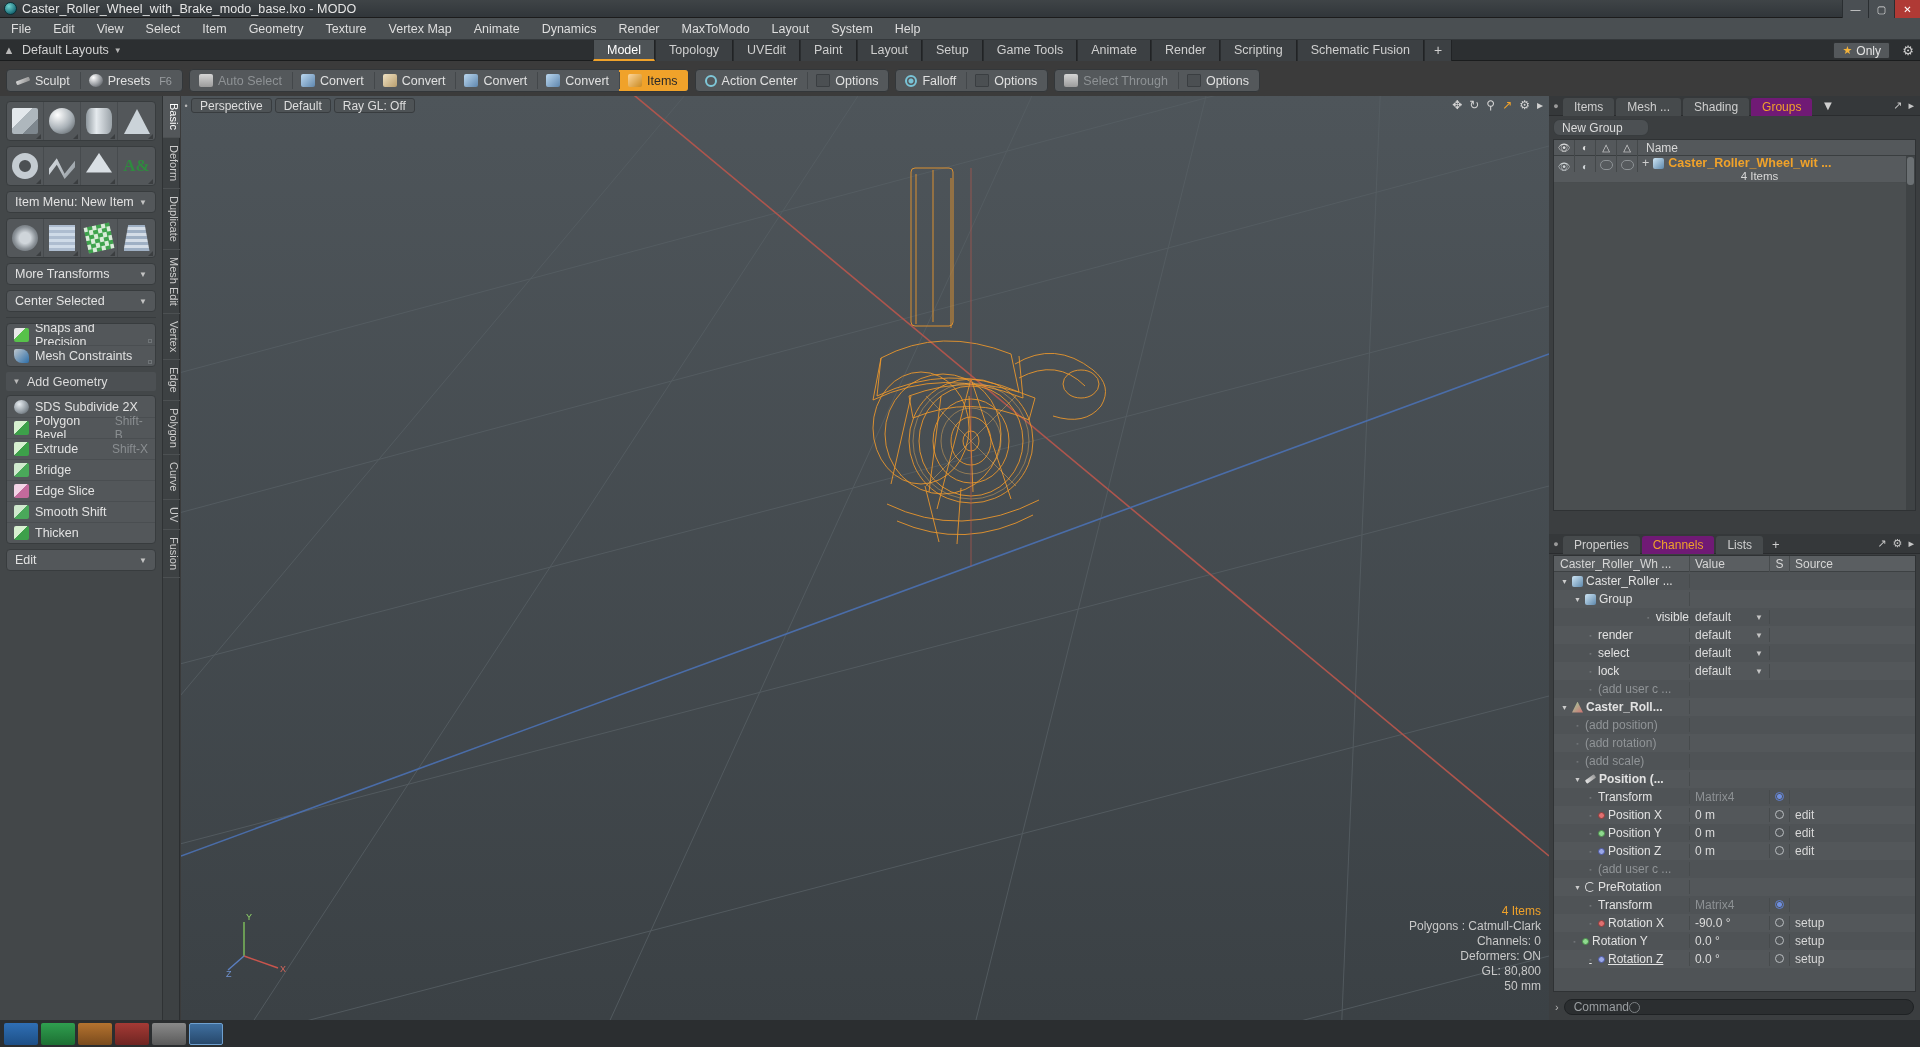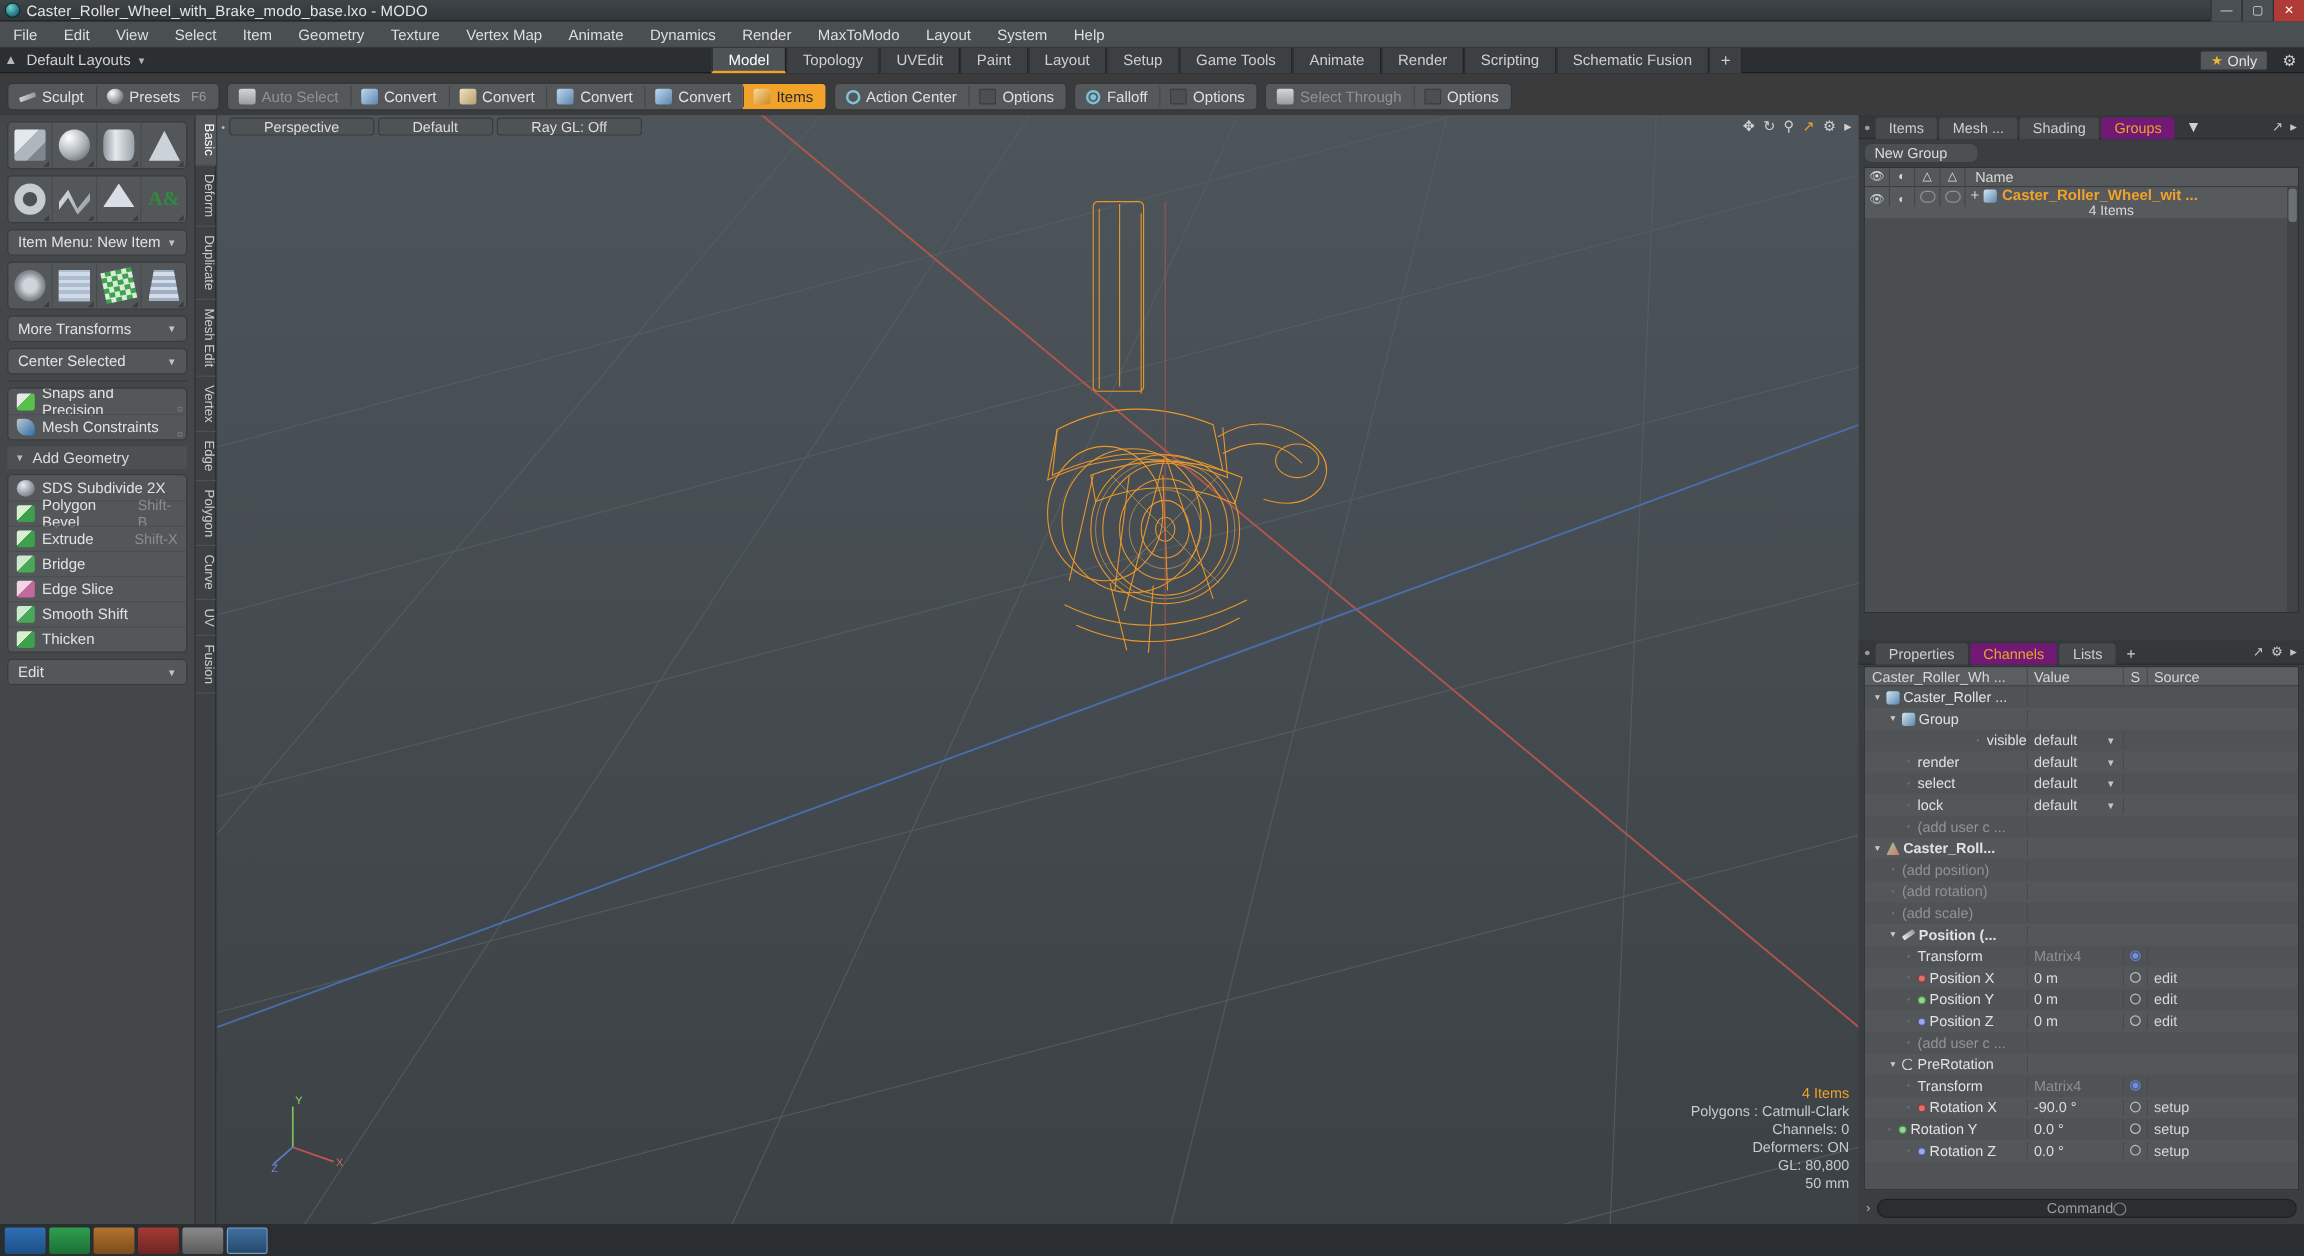--- a/index.html
+++ b/index.html
@@ -151,21 +151,21 @@
   .vtab.active { background:#53575a; color:#fff;}
 
   
   .viewport {
     position:absolute; left:181px; top:96px; right:371px; bottom:27px;
     background:linear-gradient(#4a5055,#3f4549 60%,#3a4044);
     overflow:hidden;
   }
   .vp-header { position:absolute; left:0; top:0; right:0; height:19px; display:flex; align-items:center; gap:0; z-index:5;}
   .vp-dot { width:10px; text-align:center; color:#b9b9b9; font-size:9px;}
-  .vp-pill { height:15px; line-height:15px; padding:0 28px; margin-right:3px;
+  .vp-pill { height:15px; line-height:15px; padding:0 8px; margin-right:3px;
     background:#4e5356; border:1px solid #383c3f; border-radius:3px; font-size:12px; color:#dedede;}
   .vp-icons { position:absolute; right:6px; top:2px; display:flex; gap:7px; align-items:center;}
   .vp-icons span { color:#d2d2d2; font-size:12px;}
   .vp-icons .orange { color:#f0a22a; }
 
   .grid-svg { position:absolute; inset:0; width:100%; height:100%;}
 
   .vp-stats { position:absolute; right:8px; bottom:26px; text-align:right; font-size:12px; line-height:15px; color:#c9c9c9;}
   .vp-stats .hl { color:#f0a22a;}
 
@@ -218,21 +218,21 @@
   .dotR{width:7px;height:7px;border-radius:50%;background:#e07070;border:1px solid #8d3a3a;display:inline-block;flex:none;}
   .dotG{width:7px;height:7px;border-radius:50%;background:#8fd98f;border:1px solid #4b8c4b;display:inline-block;flex:none;}
   .dotB{width:7px;height:7px;border-radius:50%;background:#9aa8e8;border:1px solid #4b56a0;display:inline-block;flex:none;}
   .oring{width:9px;height:9px;border-radius:50%;border:1.5px solid #b9bdc0;display:inline-block;}
   .oring.blue{border-color:#5f7fd0;background:radial-gradient(circle,#6f8fe0 0 2px,transparent 3px);}
   .caret-sm{font-size:8px;color:#c5c5c5;}
 
   .cmdbar { position:absolute; left:0; right:0; bottom:0; height:26px; background:#3b3e40; display:flex; align-items:center; gap:5px; padding:0 6px;}
   .cmdbar .arrow { color:#b5b5b5; font-size:11px;}
   .cmdinput { flex:1; height:16px; background:#2b2e30; border:1px solid #1f2224; border-radius:8px;
-     color:#9a9ea1; font-size:12px; line-height:15px; padding:0 9px; display:flex; align-items:center; justify-content:center;}
+     color:#9a9ea1; font-size:12px; line-height:15px; padding:0 9px; display:flex; align-items:center; justify-content:flex-start;}
   .cmdinput .circ { width:11px;height:11px;border-radius:50%;border:1px solid #7d8184;}
   .noinfo { position:absolute; left:181px; right:371px; bottom:8px; height:18px; text-align:center;
      font-size:12px; color:#9da1a4; line-height:18px; background:#3b3e40;}
   .taskbar-full { position:absolute; left:0; right:0; bottom:0; height:27px; background:#2b2e30;}
   .tb-items { position:absolute; left:0; bottom:0; height:27px; display:flex; align-items:center; gap:3px; padding-left:4px;}
   .tb-sq { width:34px; height:22px; border-radius:2px; }
 </style>
 </head>
 <body>
 
@@ -909,21 +909,21 @@
                 <span class="dotG"></span>
                 <span>Rotation Y</span>
               </div>
               <div class="c-val">
                 <span>0.0 °</span>
               </div>
               <div class="c-s"><span class="oring"></span></div>
               <div class="c-src">setup</div>
             </div>
             <div class="ch-row">
-              <div class="c-name" style="padding-left: 32px;">
+              <div class="c-name" style="padding-left: 32px; text-decoration: underline;">
                 <span class="tri" style="color: rgb(111, 115, 118);">▪</span>
                 <span class="dotB"></span>
                 <span>Rotation Z</span>
               </div>
               <div class="c-val">
                 <span>0.0 °</span>
               </div>
               <div class="c-s"><span class="oring"></span></div>
               <div class="c-src">setup</div>
             </div>

